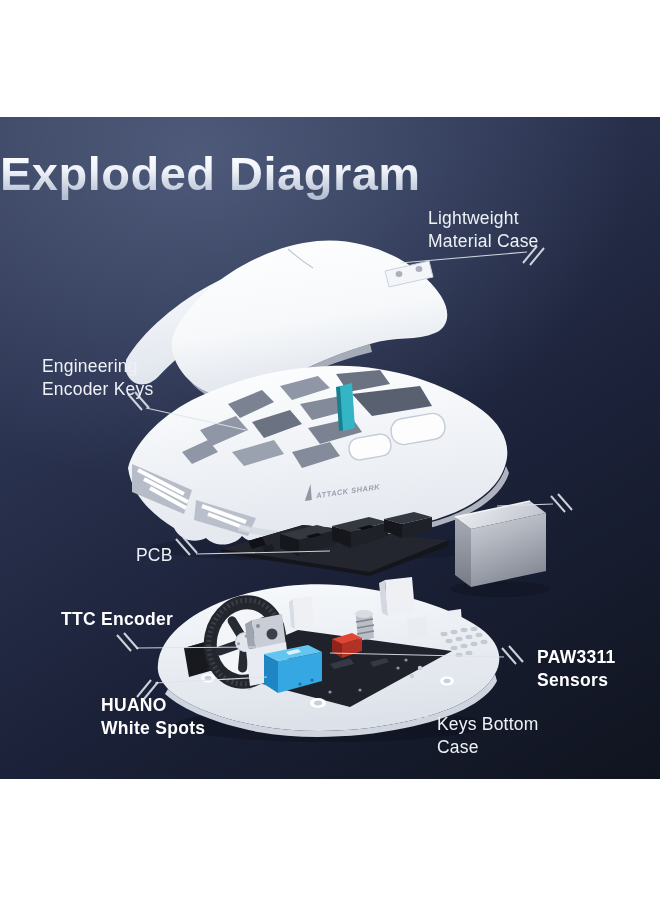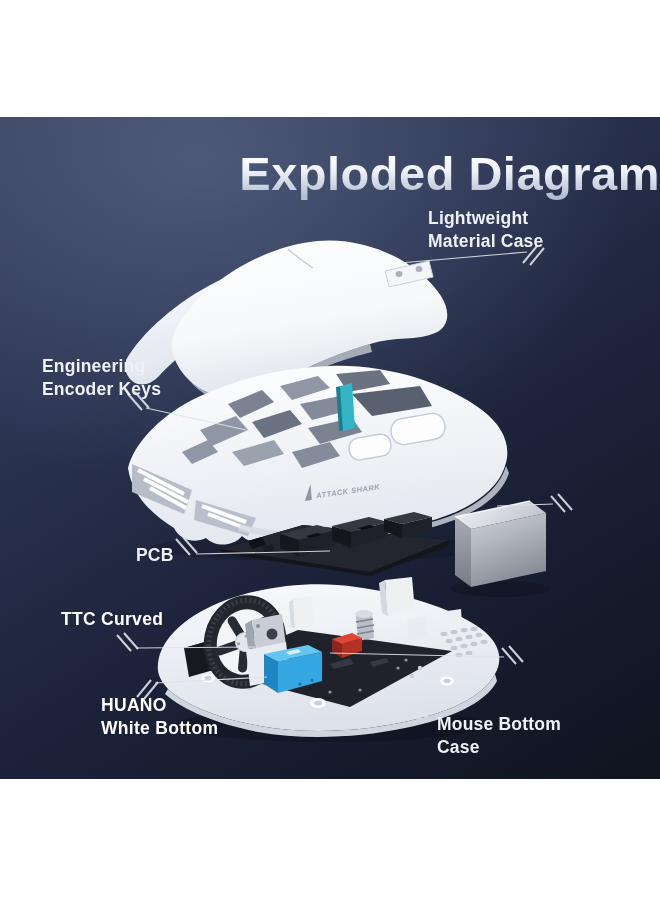--- a/index.html
+++ b/index.html
@@ -9,30 +9,30 @@
   }
   .panel{
     position:absolute;left:0;top:117px;width:660px;height:662px;
     background:
       radial-gradient(120% 90% at 30% 6%, rgba(110,124,160,.50), rgba(110,124,160,0) 55%),
       linear-gradient(148deg,#333c58 0%,#2a3350 30%,#1b2138 62%,#10141f 100%);
   }
   .band-top{position:absolute;left:0;top:0;width:660px;height:117px;background:#ffffff;}
   .band-bottom{position:absolute;left:0;top:779px;width:660px;height:121px;background:#ffffff;}
   .title{
-    position:absolute;left:0;top:146px;width:660px;text-align:right;
+    position:absolute;left:0;top:146px;width:660px;text-align:left;
     font-size:47px;font-weight:700;letter-spacing:.5px;
     color:#dce3ef;
     background:linear-gradient(180deg,#ffffff 12%,#eef2f8 45%,#b3bed2 92%);
     -webkit-background-clip:text;background-clip:text;
     -webkit-text-fill-color:transparent;
   }
   .label{
     position:absolute;white-space:pre-line;color:#eef1f6;
-    font-size:17.5px;line-height:22.5px;font-weight:700;letter-spacing:.2px;
+    font-size:17.5px;line-height:22.5px;font-weight:400;letter-spacing:.2px;
   }
   .label.bold{font-weight:700;color:#ffffff;letter-spacing:.3px;}
   svg.art{position:absolute;left:0;top:0;width:660px;height:900px;}
 </style>
 </head>
 <body>
 
 <div class="stage">
   <div class="band-top"></div>
   <div class="panel"></div>
@@ -311,18 +311,20 @@
     </g>
   </svg>
 
   <div class="title">Exploded Diagram</div>
 
   <div class="label" style="left:428px;top:207px">Lightweight
 Material Case</div>
   <div class="label" style="left:42px;top:355px">Engineering
 Encoder Keys</div>
   <div class="label" style="left:136px;top:544px">PCB</div>
-  <div class="label bold" style="left:61px;top:608px">TTC Curved</div>
+  <div class="label bold" style="left:61px;top:608px">TTC Encoder</div>
+  <div class="label bold" style="left:537px;top:646px">PAW3311
+Sensors</div>
   <div class="label bold" style="left:101px;top:694px">HUANO
-White Bottom</div>
-  <div class="label" style="left:437px;top:713px">Mouse Bottom
+White Spots</div>
+  <div class="label" style="left:437px;top:713px">Keys Bottom
 Case</div>
 </div>
 
 </body></html>

